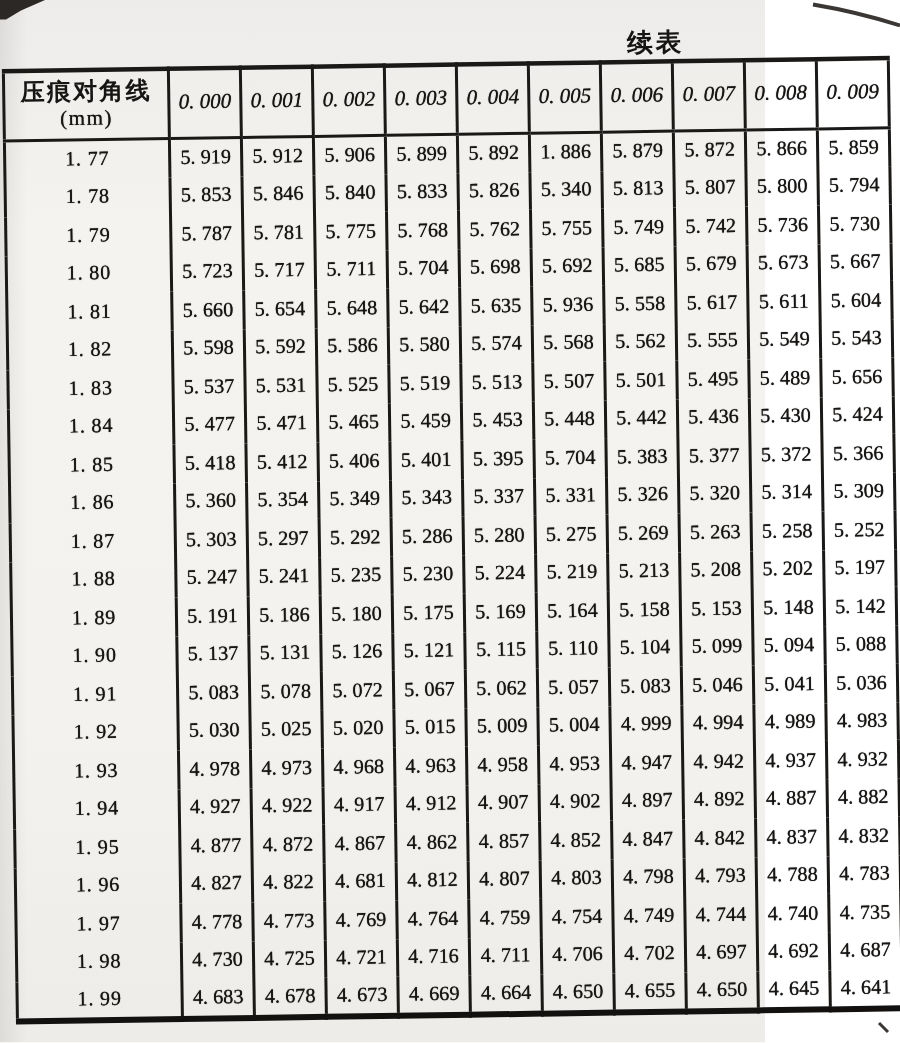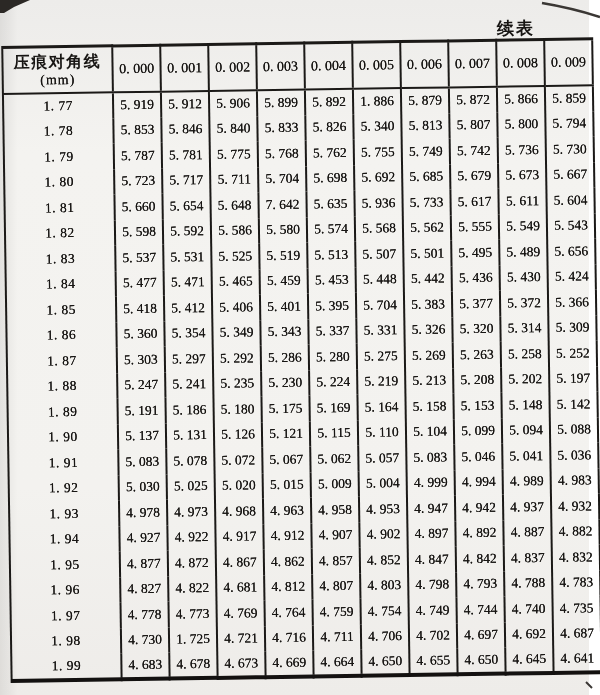--- a/index.html
+++ b/index.html
@@ -3,21 +3,21 @@
 <meta charset="utf-8">
 <style>
   html, body {
     margin: 0; padding: 0;
     width: 600px; height: 695px;
     overflow: hidden;
     font-family: "Liberation Serif", "DejaVu Serif", serif;
   }
   .page {
     position: relative;
-    width: 589px; height: 695px;
+    width: 510px; height: 695px;
     background:
       linear-gradient(90deg, rgba(0,0,0,0.07), rgba(0,0,0,0) 18px),
       linear-gradient(180deg, #edecea 0%, #f4f3f0 22%, #f3f2ef 70%, #eeece9 100%);
     color: #171513;
   }
   .continued-label {
     position: absolute;
     top: 17px; right: 54px;
     font-size: 17px;
     font-weight: bold;
@@ -48,20 +48,21 @@
     height: 44px;
     border-bottom: 2.5px solid #1b1917;
     font-weight: normal;
     vertical-align: middle;
     padding: 0;
   }
   thead th.num-head {
     border-left: 2px solid #1b1917;
     font-size: 14px;
     text-shadow: 0 0 0.5px currentColor;
+    font-style: italic;
   }
   .label-head-line1 {
     font-size: 16px;
     font-weight: bold;
     letter-spacing: 1.5px;
     line-height: 1.25;
   }
   .label-head-line2 {
     font-size: 14px;
     letter-spacing: 1px;
@@ -181,24 +182,24 @@
           <td class="value-cell">5. 685</td>
           <td class="value-cell">5. 679</td>
           <td class="value-cell">5. 673</td>
           <td class="value-cell">5. 667</td>
         </tr>
         <tr>
           <td class="row-label">1. 81</td>
           <td class="value-cell">5. 660</td>
           <td class="value-cell">5. 654</td>
           <td class="value-cell">5. 648</td>
-          <td class="value-cell">7. 642</td>
+          <td class="value-cell">5. 642</td>
           <td class="value-cell">5. 635</td>
           <td class="value-cell">5. 936</td>
-          <td class="value-cell">5. 733</td>
+          <td class="value-cell">5. 558</td>
           <td class="value-cell">5. 617</td>
           <td class="value-cell">5. 611</td>
           <td class="value-cell">5. 604</td>
         </tr>
         <tr>
           <td class="row-label">1. 82</td>
           <td class="value-cell">5. 598</td>
           <td class="value-cell">5. 592</td>
           <td class="value-cell">5. 586</td>
           <td class="value-cell">5. 580</td>
@@ -400,21 +401,21 @@
           <td class="value-cell">4. 759</td>
           <td class="value-cell">4. 754</td>
           <td class="value-cell">4. 749</td>
           <td class="value-cell">4. 744</td>
           <td class="value-cell">4. 740</td>
           <td class="value-cell">4. 735</td>
         </tr>
         <tr>
           <td class="row-label">1. 98</td>
           <td class="value-cell">4. 730</td>
-          <td class="value-cell">1. 725</td>
+          <td class="value-cell">4. 725</td>
           <td class="value-cell">4. 721</td>
           <td class="value-cell">4. 716</td>
           <td class="value-cell">4. 711</td>
           <td class="value-cell">4. 706</td>
           <td class="value-cell">4. 702</td>
           <td class="value-cell">4. 697</td>
           <td class="value-cell">4. 692</td>
           <td class="value-cell">4. 687</td>
         </tr>
         <tr>

